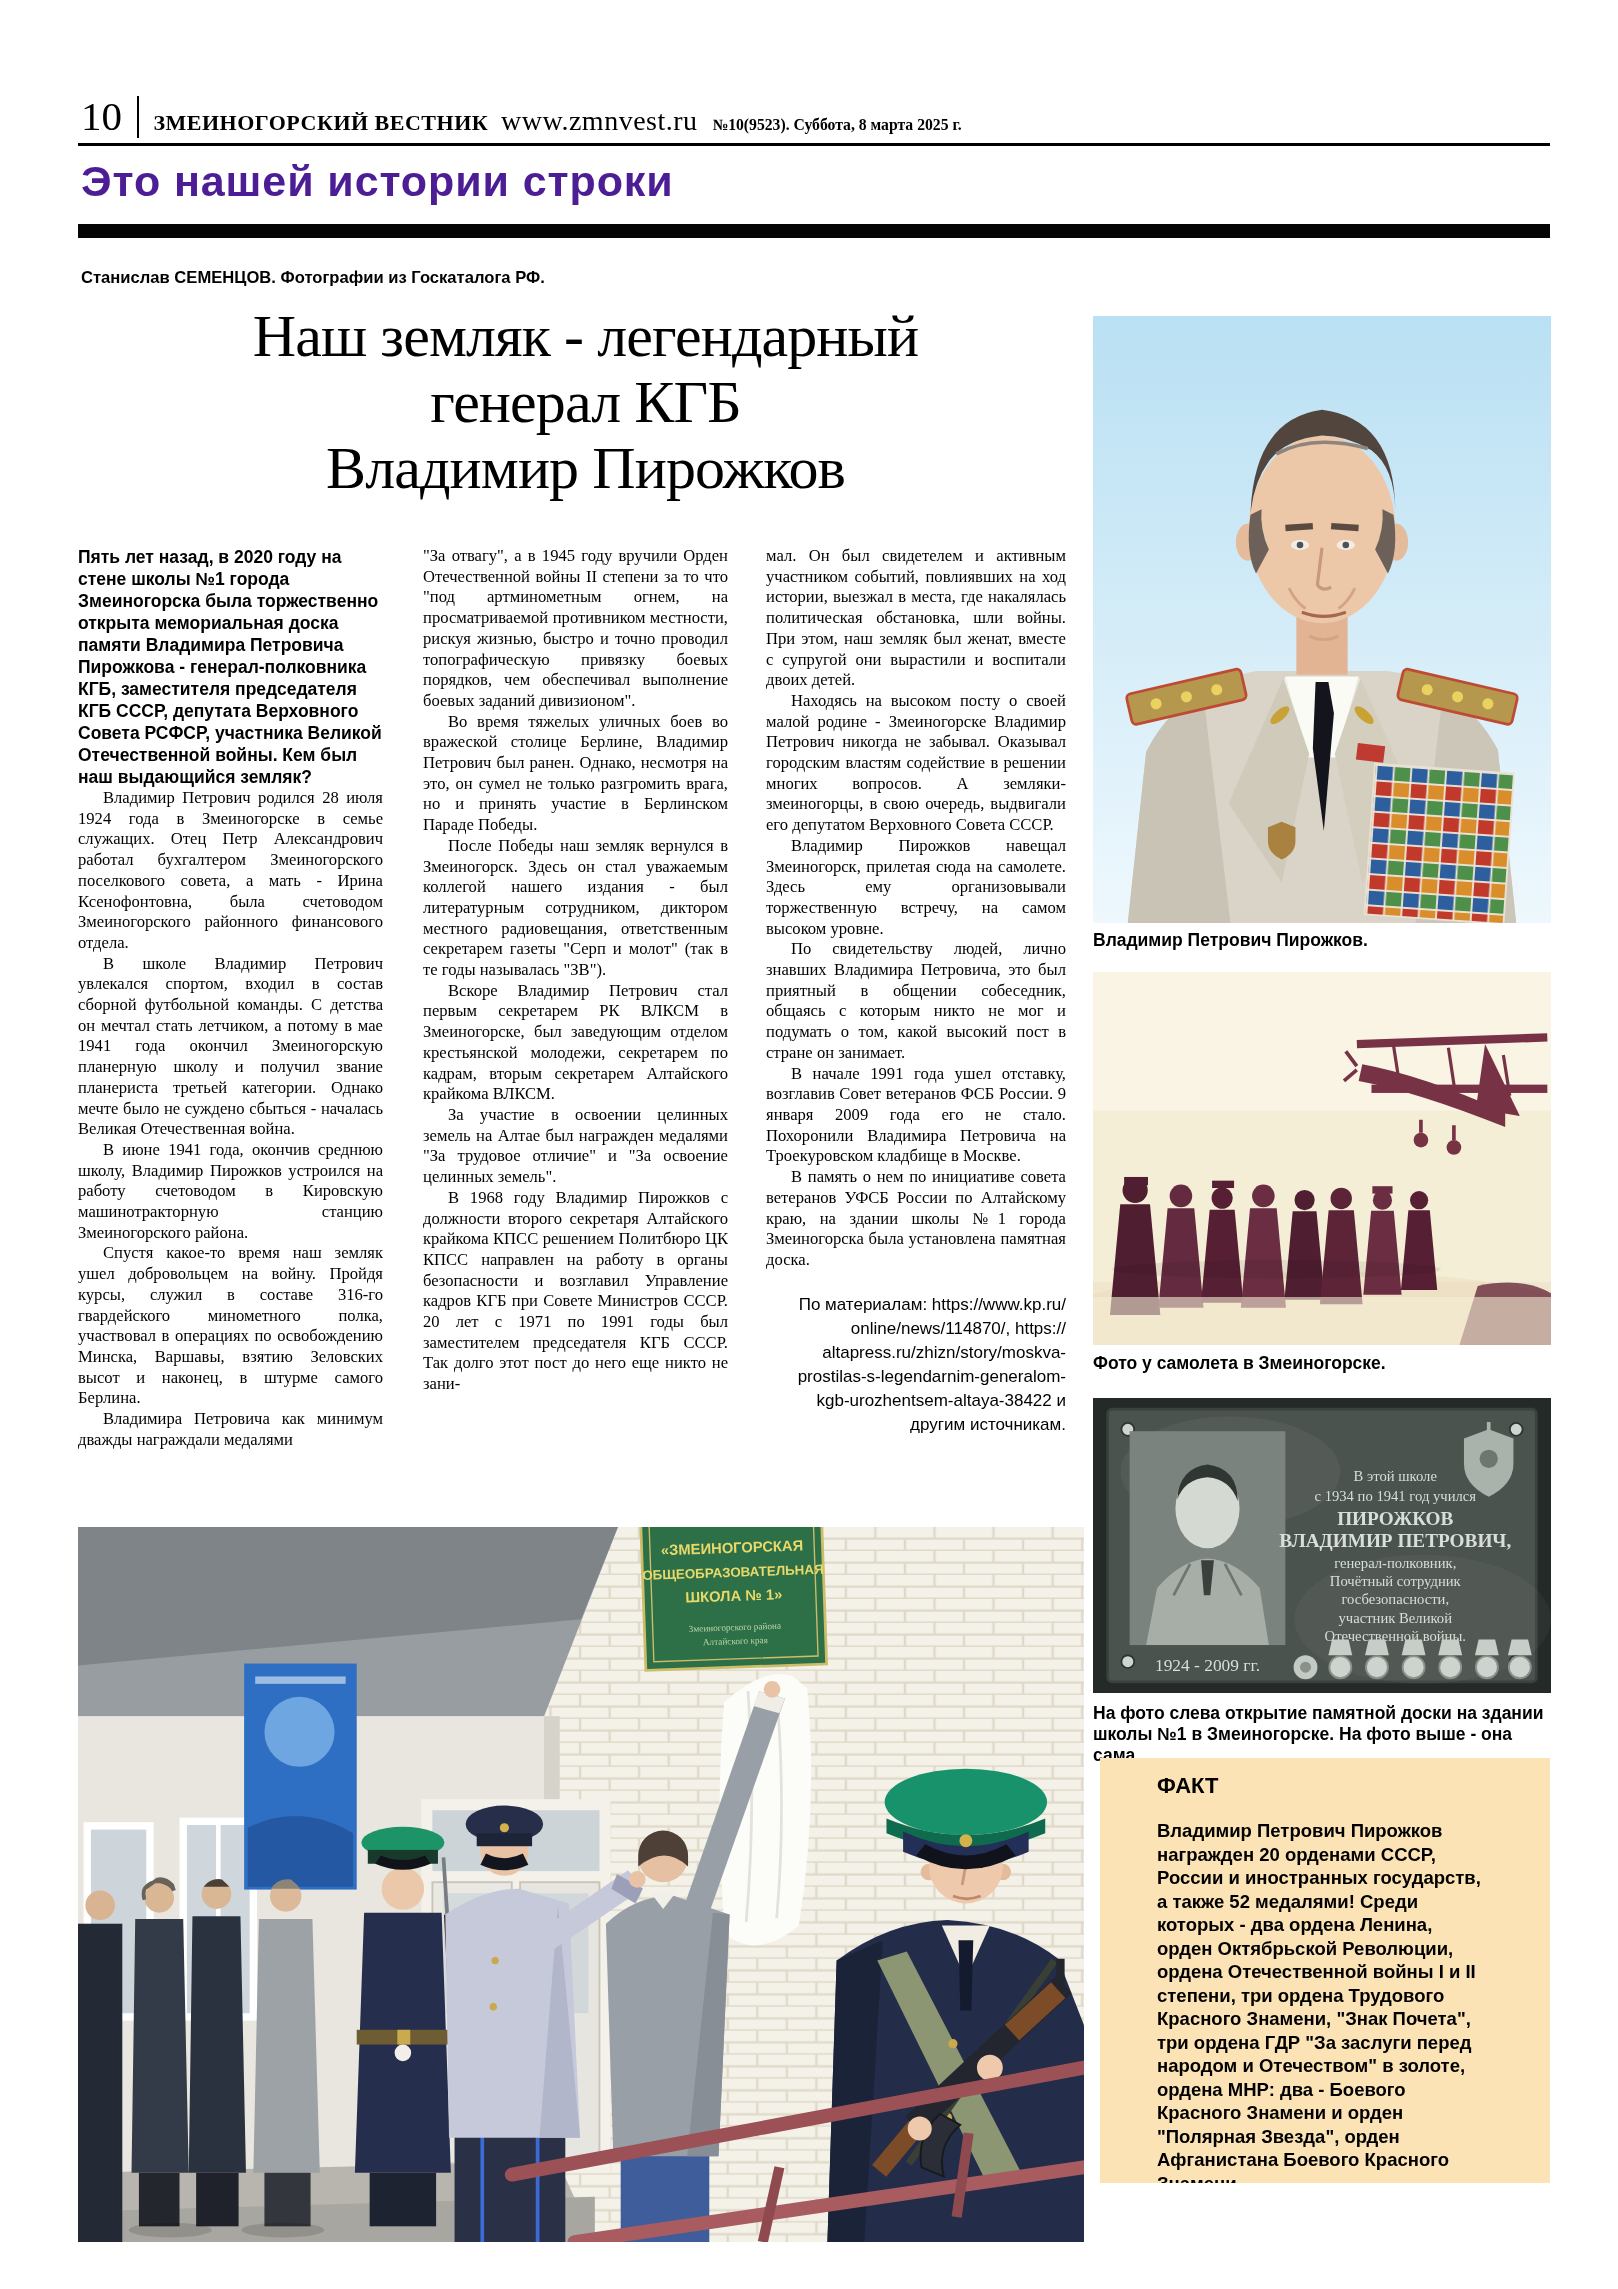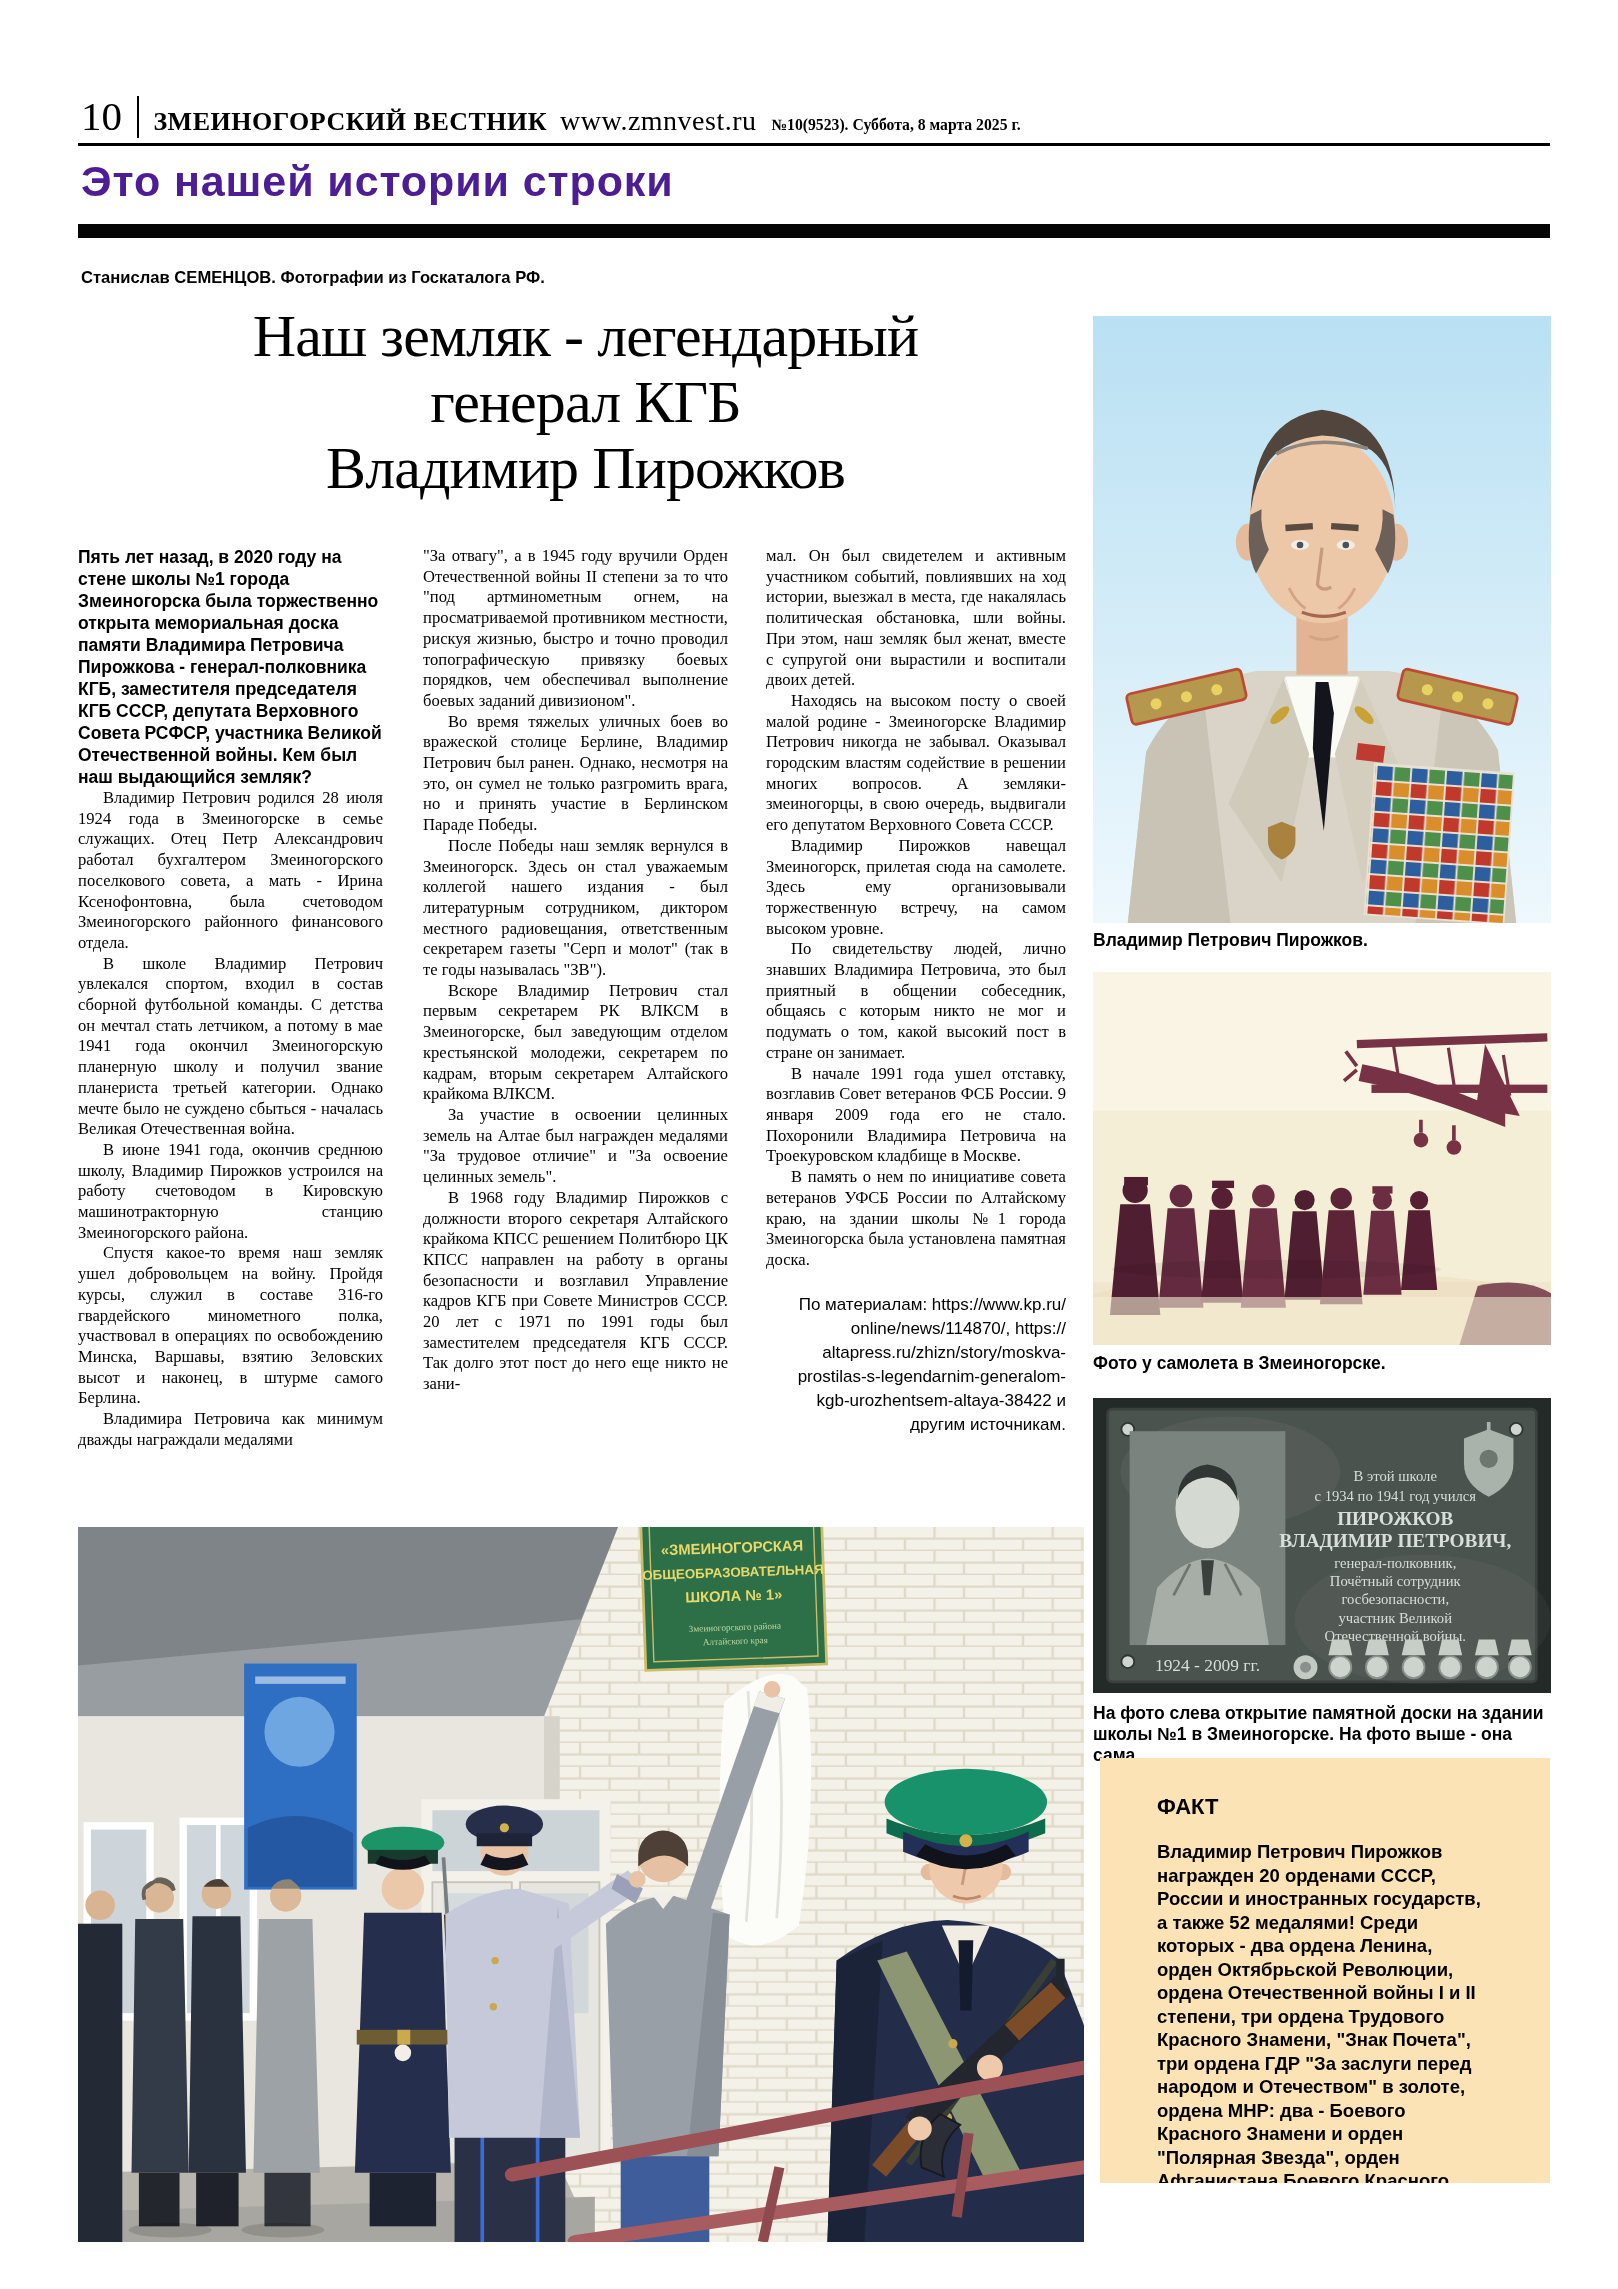--- a/index.html
+++ b/index.html
@@ -4,21 +4,21 @@
 <style>
   html,body{margin:0;padding:0;background:#ffffff;}
   .page{position:relative;width:1619px;height:2290px;background:#fff;color:#000;
         font-family:"Liberation Serif",serif;overflow:hidden;}
   .abs{position:absolute;}
 
   
   .masthead-row{left:81px;top:96px;display:flex;align-items:baseline;gap:14.8px;}
   .pageno{font-size:41px;line-height:1;font-family:"Liberation Serif",serif;}
   .vrule{width:1.8px;height:42px;background:#000;align-self:center;}
-  .masthead{font-size:26px;font-weight:bold;letter-spacing:0.5px;white-space:nowrap;}
+  .masthead{font-size:22px;font-weight:bold;letter-spacing:0.5px;white-space:nowrap;}
   .site{font-size:28px;font-weight:normal;margin-left:9.2px;}
   .issue{font-size:15.7px;font-weight:bold;white-space:nowrap;}
   .header-rule{left:78px;top:143px;width:1472px;height:2.8px;background:#000;}
 
   .section-title{left:81px;top:157px;font:bold 43px "Liberation Sans",sans-serif;
                  color:#4c1d95;letter-spacing:0.9px;}
   .black-bar{left:78px;top:224px;width:1472px;height:14px;background:#050505;}
   .byline{left:81px;top:268px;font:bold 16.6px "Liberation Sans",sans-serif;}
 
   .headline{left:78px;top:303px;width:1015px;margin:0;font-weight:400;
@@ -41,21 +41,21 @@
   #portrait{left:1093px;top:316px;width:458px;height:607px;}
   #airplane{left:1093px;top:972px;width:458px;height:373px;}
   #plaque{left:1093px;top:1398px;width:458px;height:295px;}
   .caption{font:bold 17.5px/21px "Liberation Sans",sans-serif;}
   #cap1{left:1093px;top:930px;width:458px;}
   #cap2{left:1093px;top:1353px;width:458px;}
   #cap3{left:1093px;top:1703px;width:454px;}
 
   
   #factbox{left:1100px;top:1758px;width:450px;height:425px;background:#fbe3b5;
-           box-sizing:border-box;padding:36px 65px 0 57px;overflow:hidden;}
+           box-sizing:border-box;padding:15px 65px 0 57px;overflow:hidden;}
   .fact-title{font:bold 22px "Liberation Sans",sans-serif;}
   .fact-text{font:bold 18.5px/23.5px "Liberation Sans",sans-serif;margin:20px 0 0 0;}
 
   
   #bigphoto{left:78px;top:1527px;width:1006px;height:715px;}
   svg{display:block;width:100%;height:100%;}
   svg text{font-family:"Liberation Serif",serif;}
   .sign-line{font-family:"Liberation Sans",sans-serif;font-weight:bold;}
 </style>
 </head>

